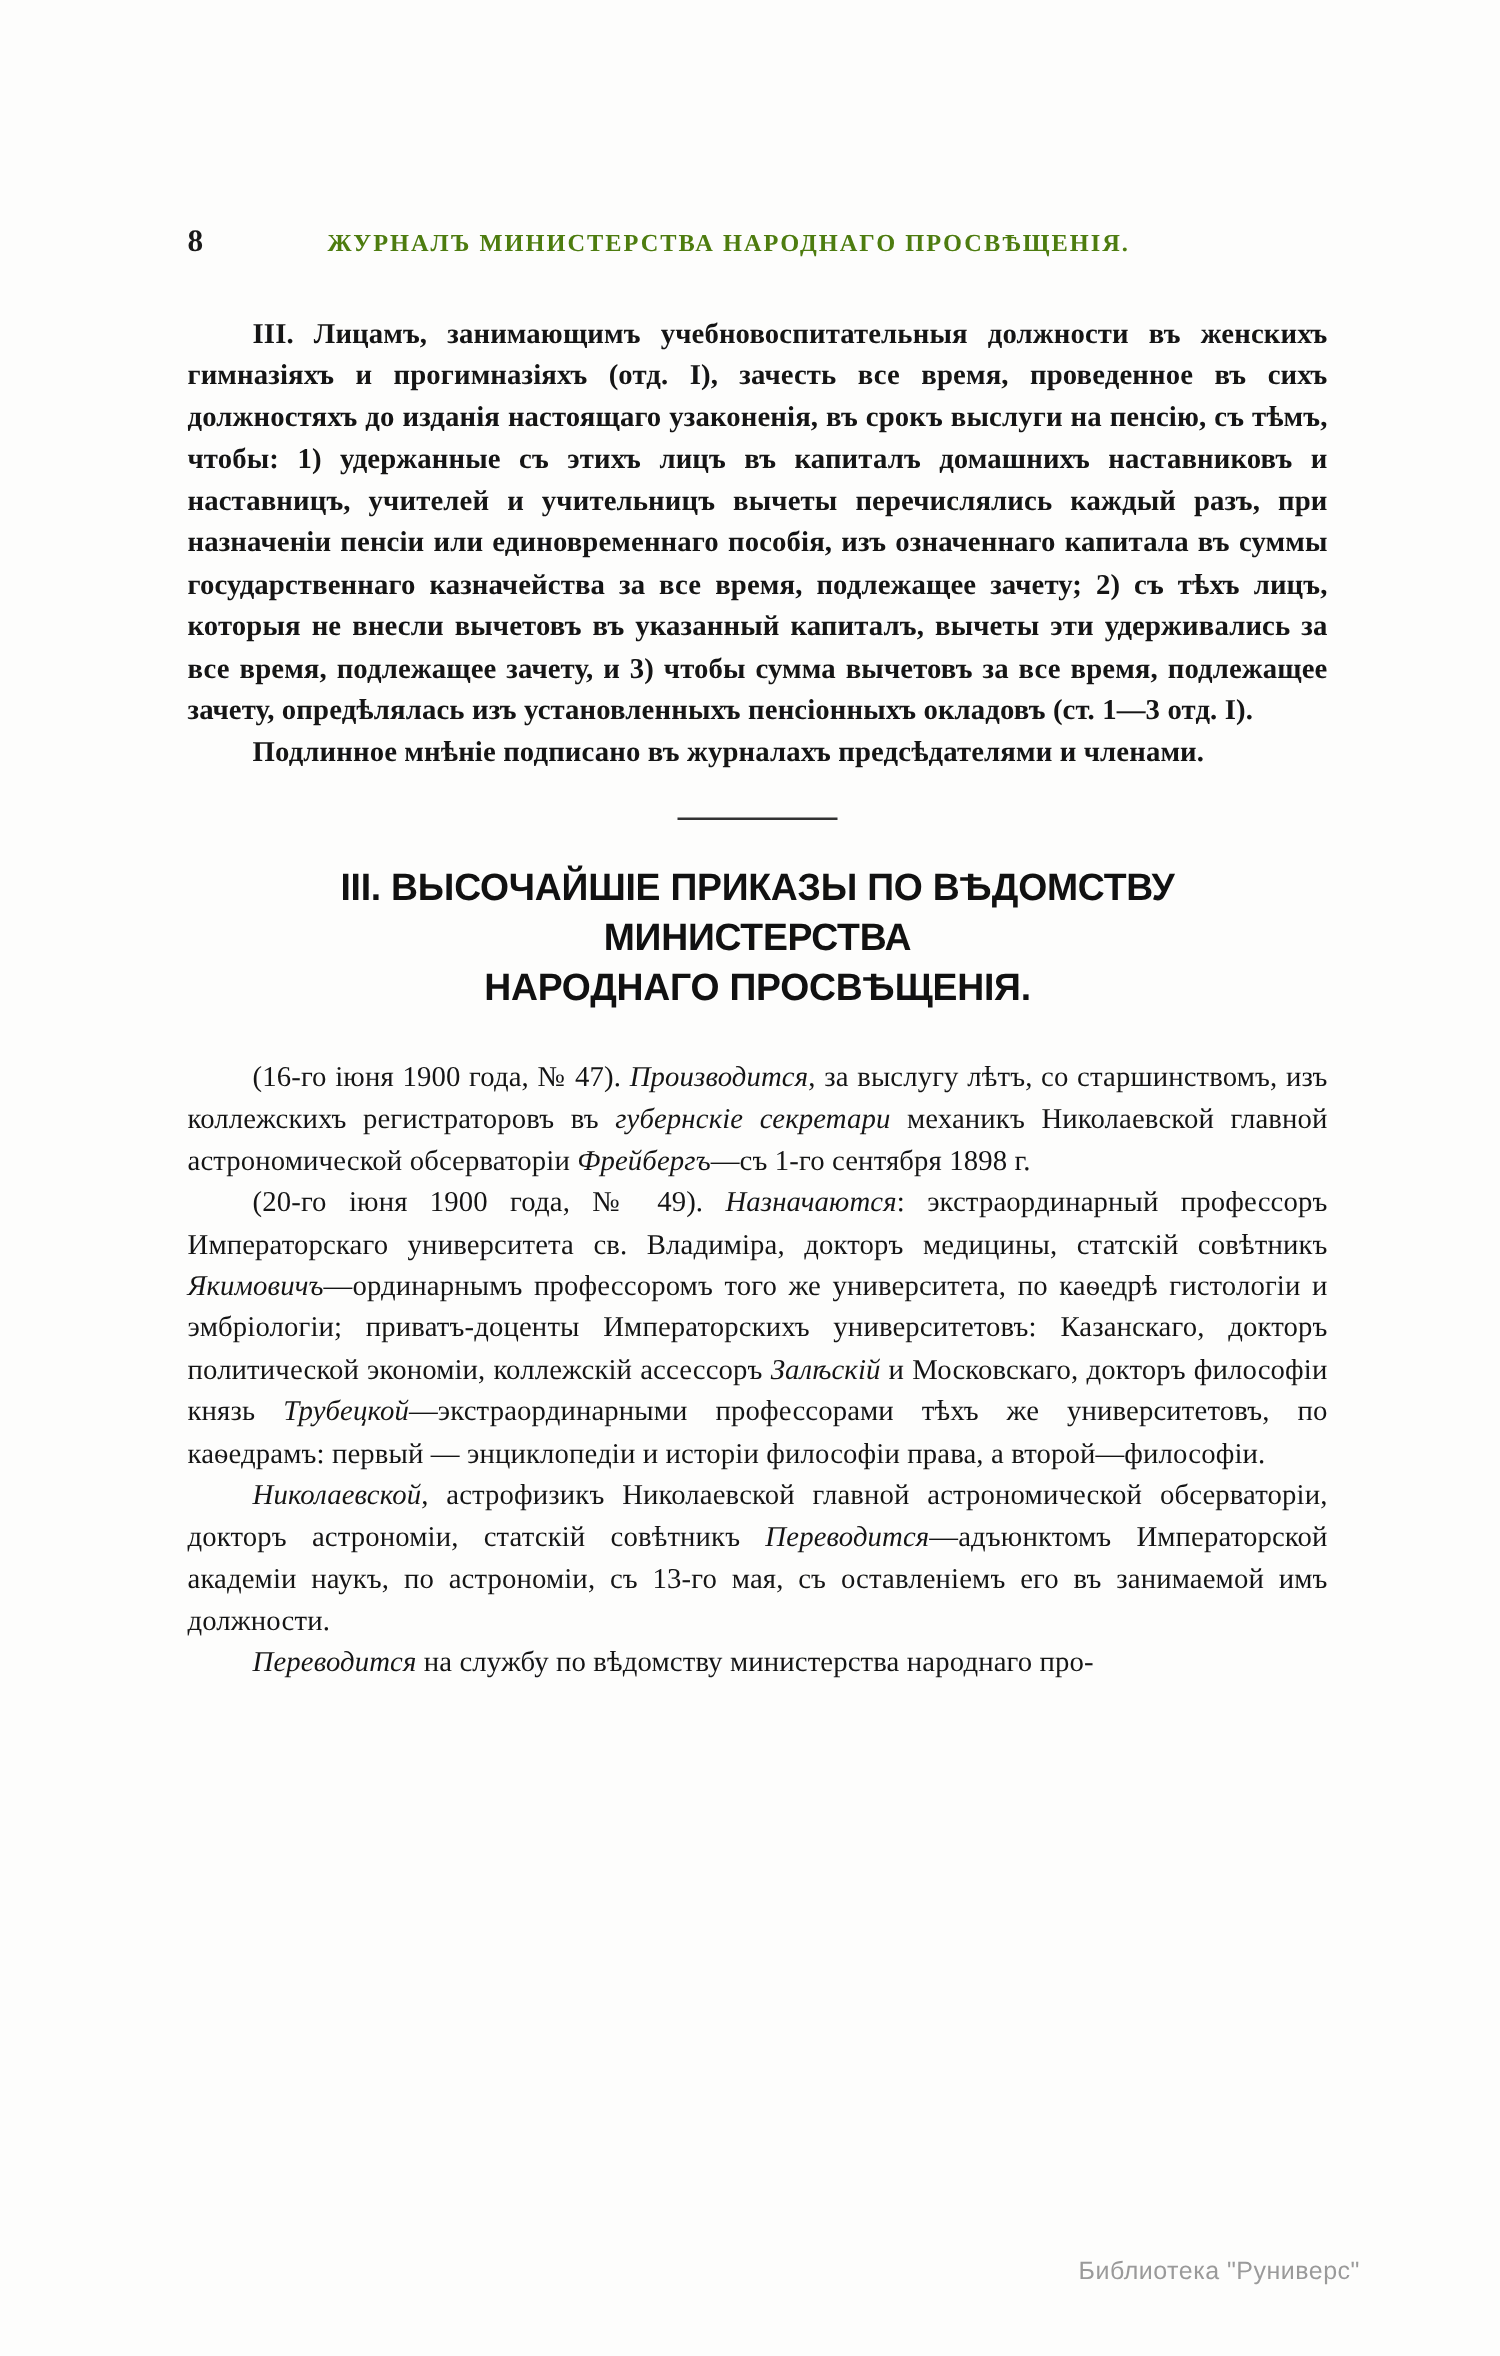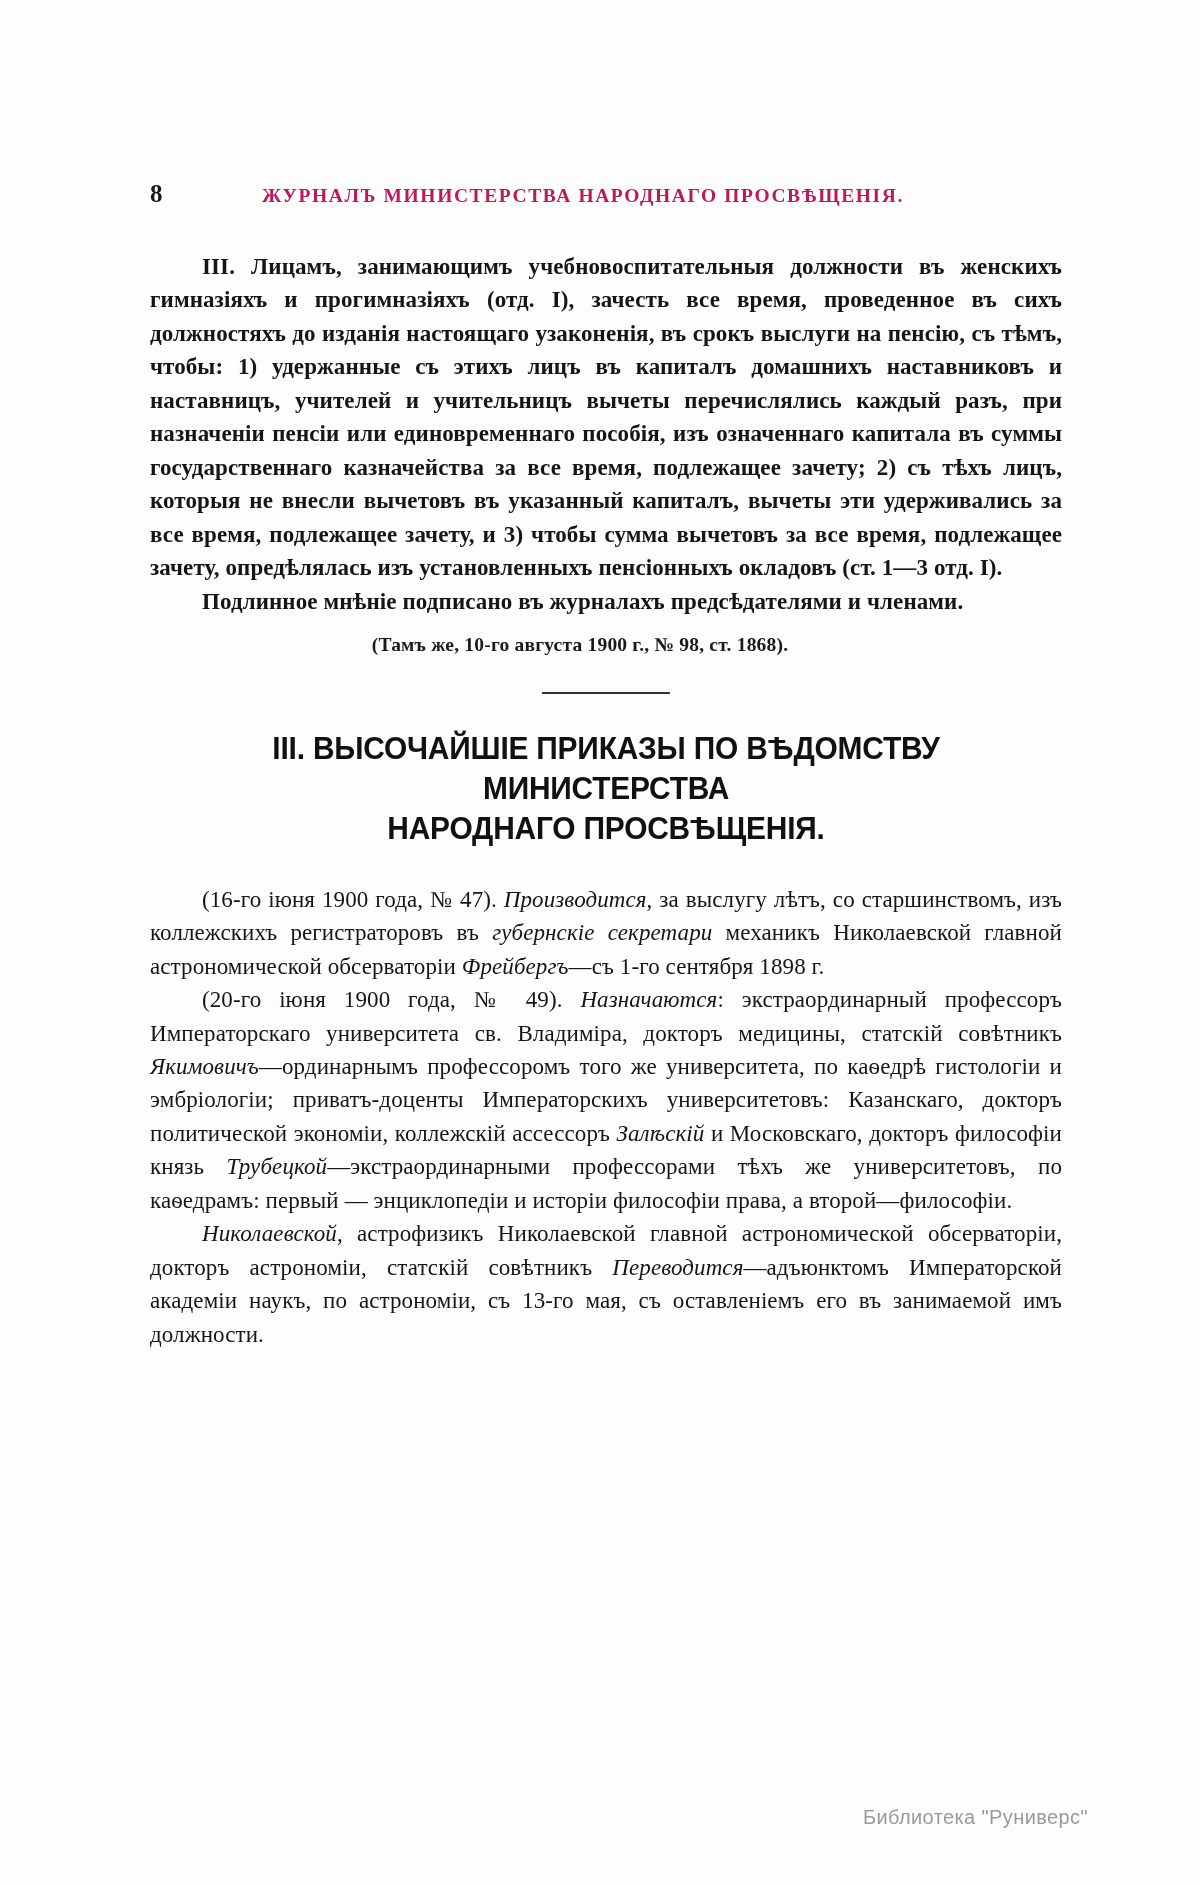--- a/index.html
+++ b/index.html
@@ -40,21 +40,21 @@
     font-weight: 700;
     color: #1a1a1a;
     width: 112px;
     letter-spacing: 0.5px;
   }
   .runtitle {
     font-family: "Liberation Serif", serif;
     font-size: 19.5px;
     font-weight: 700;
     letter-spacing: 1.6px;
-    color: #be185d;
+    color: #4d7c0f;
     text-transform: uppercase;
     white-space: nowrap;
   }
   p.body {
     font-size: 23px;
     line-height: 1.455;
     text-align: justify;
     margin: 0 0 0 0;
     text-indent: 52px;
     letter-spacing: 0.1px;
@@ -120,33 +120,33 @@
   <div class="content">
 
     <div class="runhead">
       <div class="folio">8</div>
       <div class="runtitle">ЖУРНАЛЪ МИНИСТЕРСТВА НАРОДНАГО ПРОСВѢЩЕНІЯ.</div>
     </div>
 
     <div class="section-one">
       <p class="body">III. Лицамъ, занимающимъ учебновоспитательныя должности въ женскихъ гимназіяхъ и прогимназіяхъ (отд. I), зачесть все время, проведенное въ сихъ должностяхъ до изданія настоящаго узаконенія, въ срокъ выслуги на пенсію, съ тѣмъ, чтобы: 1) удержанные съ этихъ лицъ въ капиталъ домашнихъ наставниковъ и наставницъ, учителей и учительницъ вычеты перечислялись каждый разъ, при назначеніи пенсіи или единовременнаго пособія, изъ означеннаго капитала въ суммы государственнаго казначейства за все время, подлежащее зачету; 2) съ тѣхъ лицъ, которыя не внесли вычетовъ въ указанный капиталъ, вычеты эти удерживались за все время, подлежащее зачету, и 3) чтобы сумма вычетовъ за все время, подлежащее зачету, опредѣлялась изъ установленныхъ пенсіонныхъ окладовъ (ст. 1—3 отд. I).</p>
       <p class="body cont">Подлинное мнѣніе подписано въ журналахъ предсѣдателями и членами.</p>
-      <div class="source-line">(Тамъ же, 10-го августа 1900 г., № 98, ст. 1868).</div>
     </div>
 
     <div class="rule"></div>
 
     <div class="head-block">
       <span>III. ВЫСОЧАЙШІЕ ПРИКАЗЫ ПО ВѢДОМСТВУ МИНИСТЕРСТВА</span>
       <span class="head-line2">НАРОДНАГО ПРОСВѢЩЕНІЯ.</span>
     </div>
 
     <div class="sec2" id="section-two-body">
         <p class="body"><span>(16-го іюня 1900 года, № 47). </span><span class="it">Производится</span><span>, за выслугу лѣтъ, со старшинствомъ, изъ коллежскихъ регистраторовъ въ </span><span class="it">губернскіе секретари</span><span> механикъ Николаевской главной астрономической обсерваторіи </span><span class="it">Фрейбергъ</span><span>—съ 1-го сентября 1898 г.</span></p>
         <p class="body"><span>(20-го іюня 1900 года, № 49). </span><span class="it">Назначаются</span><span>: экстраординарный профессоръ Императорскаго университета св. Владиміра, докторъ медицины, статскій совѣтникъ </span><span class="it">Якимовичъ</span><span>—ординарнымъ профессоромъ того же университета, по каѳедрѣ гистологіи и эмбріологіи; приватъ-доценты Императорскихъ университетовъ: Казанскаго, докторъ политической экономіи, коллежскій ассессоръ </span><span class="it">Залѣскій</span><span> и Московскаго, докторъ философіи князь </span><span class="it">Трубецкой</span><span>—экстраординарными профессорами тѣхъ же университетовъ, по каѳедрамъ: первый — энциклопедіи и исторіи философіи права, а второй—философіи.</span></p>
         <p class="body"><span class="it">Николаевской</span><span>, астрофизикъ Николаевской главной астрономической обсерваторіи, докторъ астрономіи, статскій совѣтникъ </span><span class="it">Переводится</span><span>—адъюнктомъ Императорской академіи наукъ, по астрономіи, съ 13-го мая, съ оставленіемъ его въ занимаемой имъ должности.</span></p>
+        <p class="body"><span class="it">Переводится</span><span> на службу по вѣдомству министерства народнаго про-</span></p>
       </div>
 
   </div>
 
   <div class="watermark">Библиотека "Руниверс"</div>
 
 </div>
 
 </body></html>

